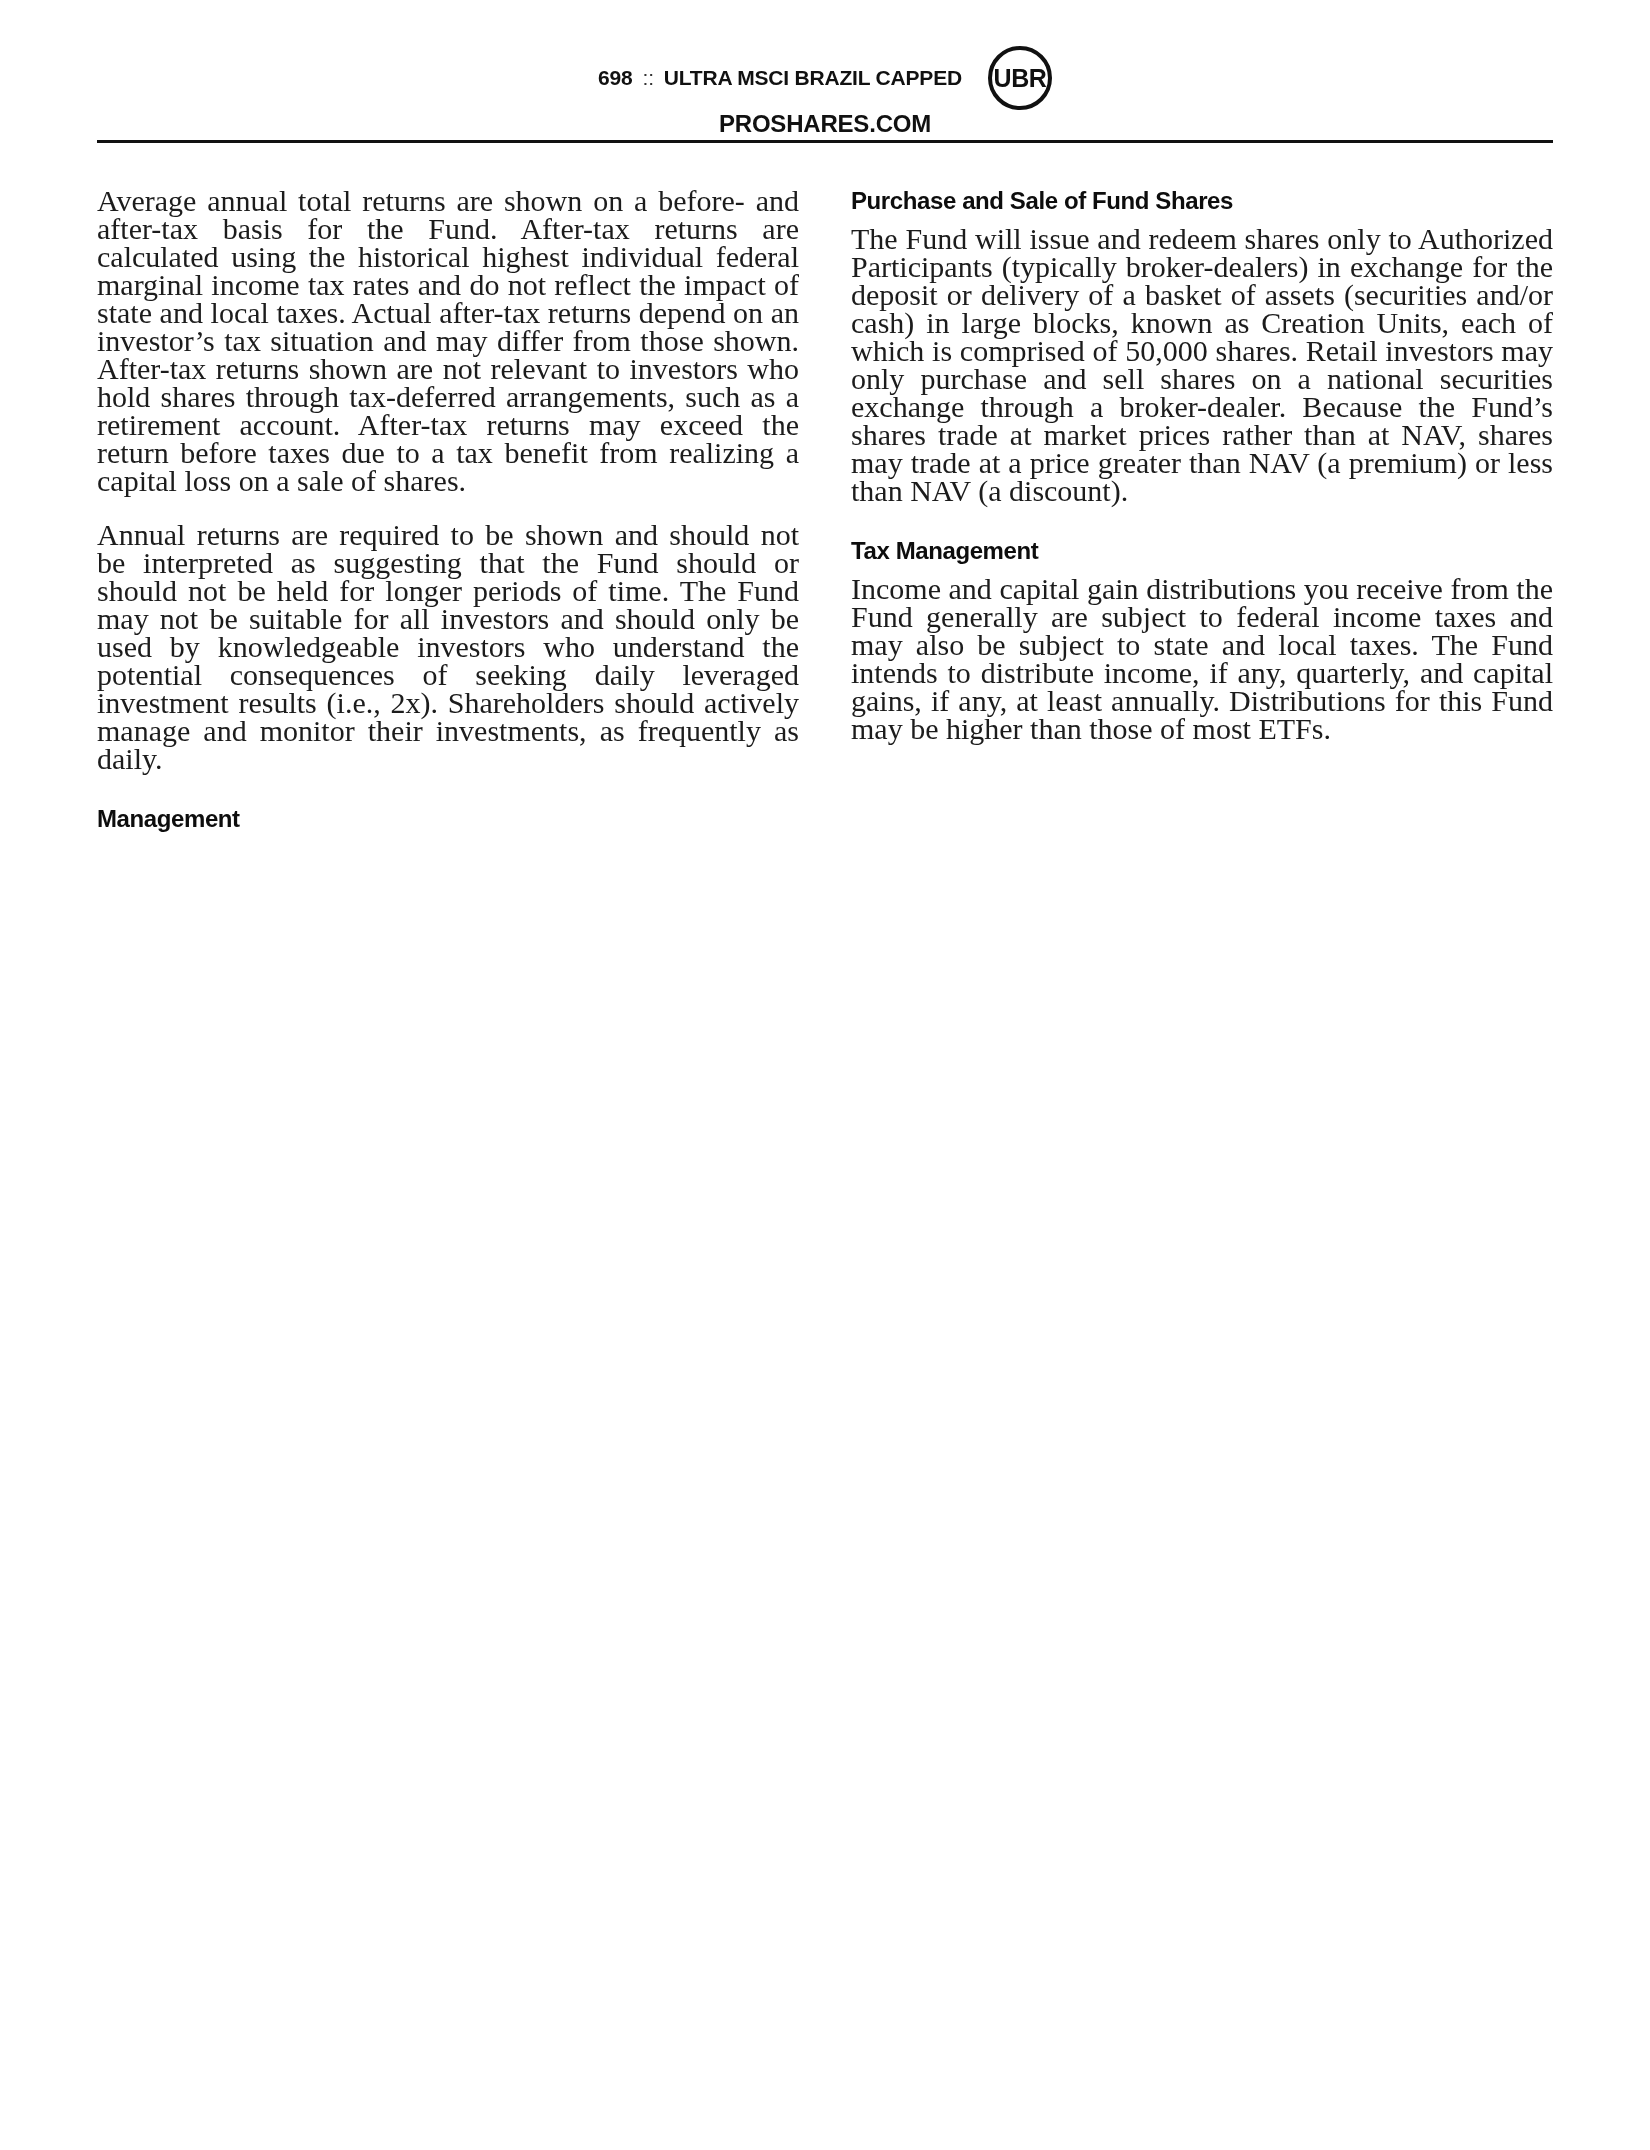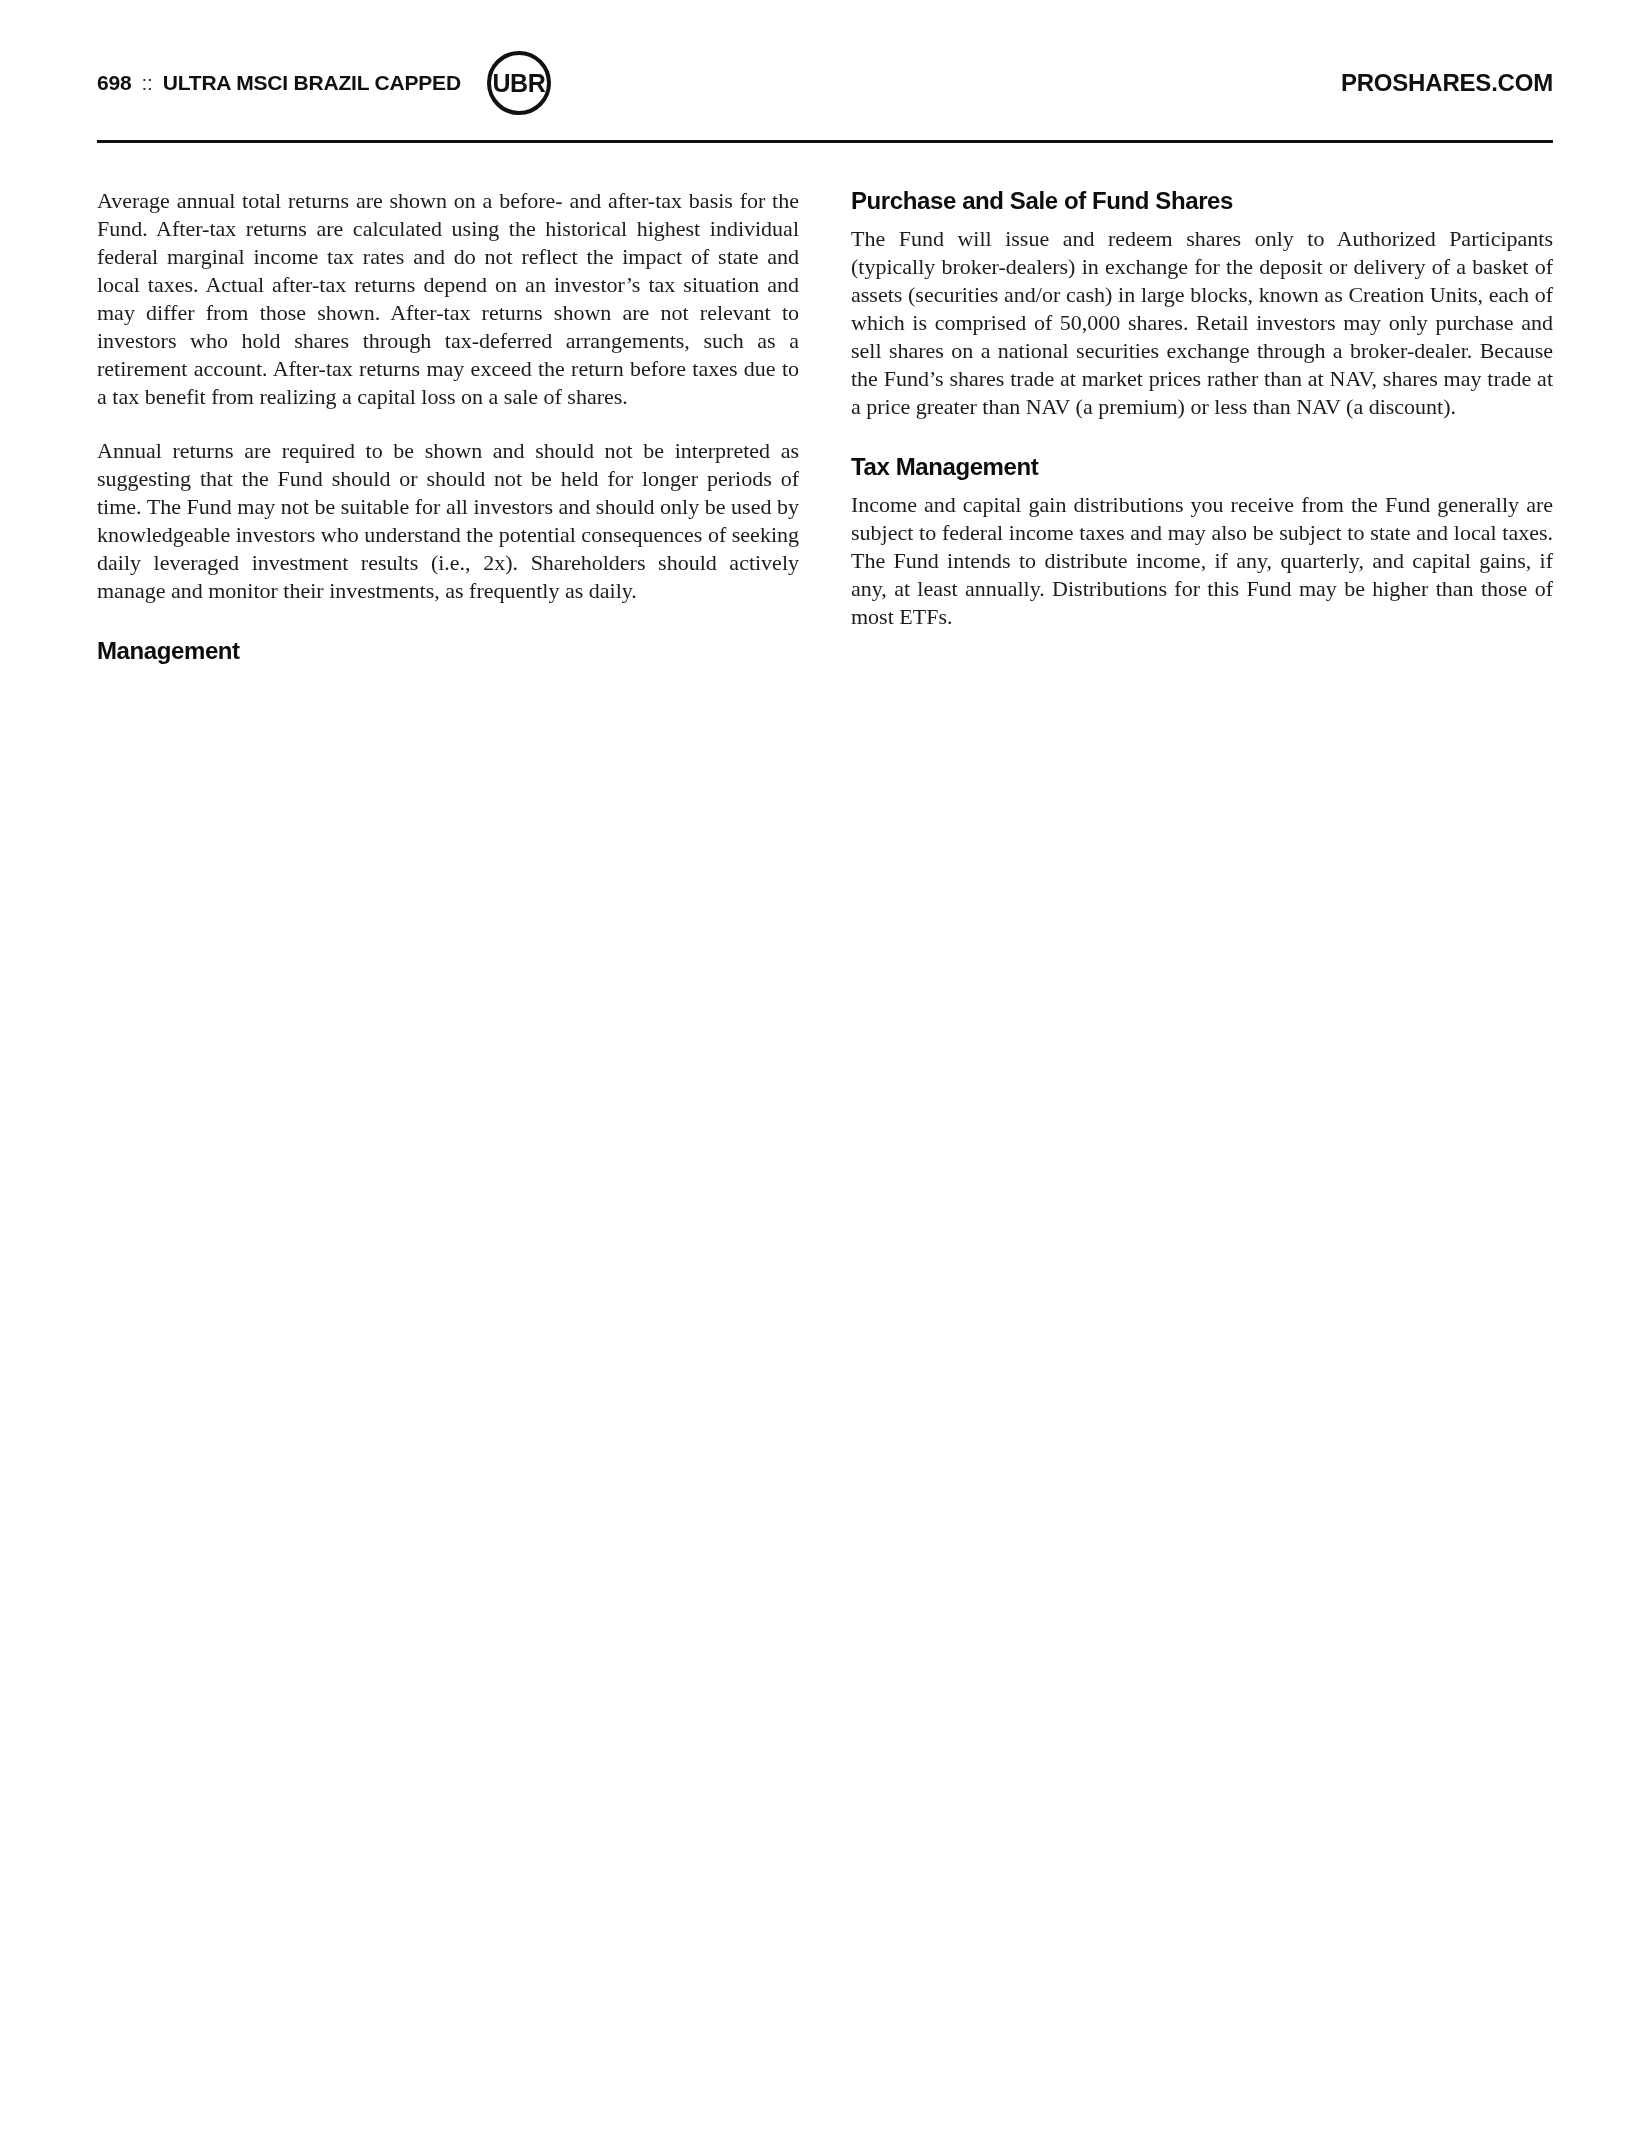--- a/index.html
+++ b/index.html
@@ -18,20 +18,21 @@
     font-family: "Liberation Serif", serif;
     color: #1c1c1c;
     overflow: hidden;
   }
   
   .header {
     display: flex;
     align-items: center;
     justify-content: space-between;
     height: 74px;
+    flex-direction: column;
   }
   .header-left {
     display: flex;
     align-items: center;
     font-family: "Liberation Sans", sans-serif;
     font-weight: bold;
     font-size: 21px;
     letter-spacing: -0.2px;
     color: #111;
   }
@@ -72,21 +73,21 @@
   .columns {
     display: flex;
     gap: 52px;
     margin-top: 44px;
   }
   .col {
     flex: 1 1 0;
     min-width: 0;
   }
   p.body-text {
-    font-size: 22px;
+    font-size: 30px;
     line-height: 28px;
     text-align: justify;
     margin: 0 0 26px 0;
   }
   h2.section-heading {
     font-family: "Liberation Sans", sans-serif;
     font-weight: bold;
     font-size: 24px;
     letter-spacing: -0.4px;
     color: #0d0d0d;

